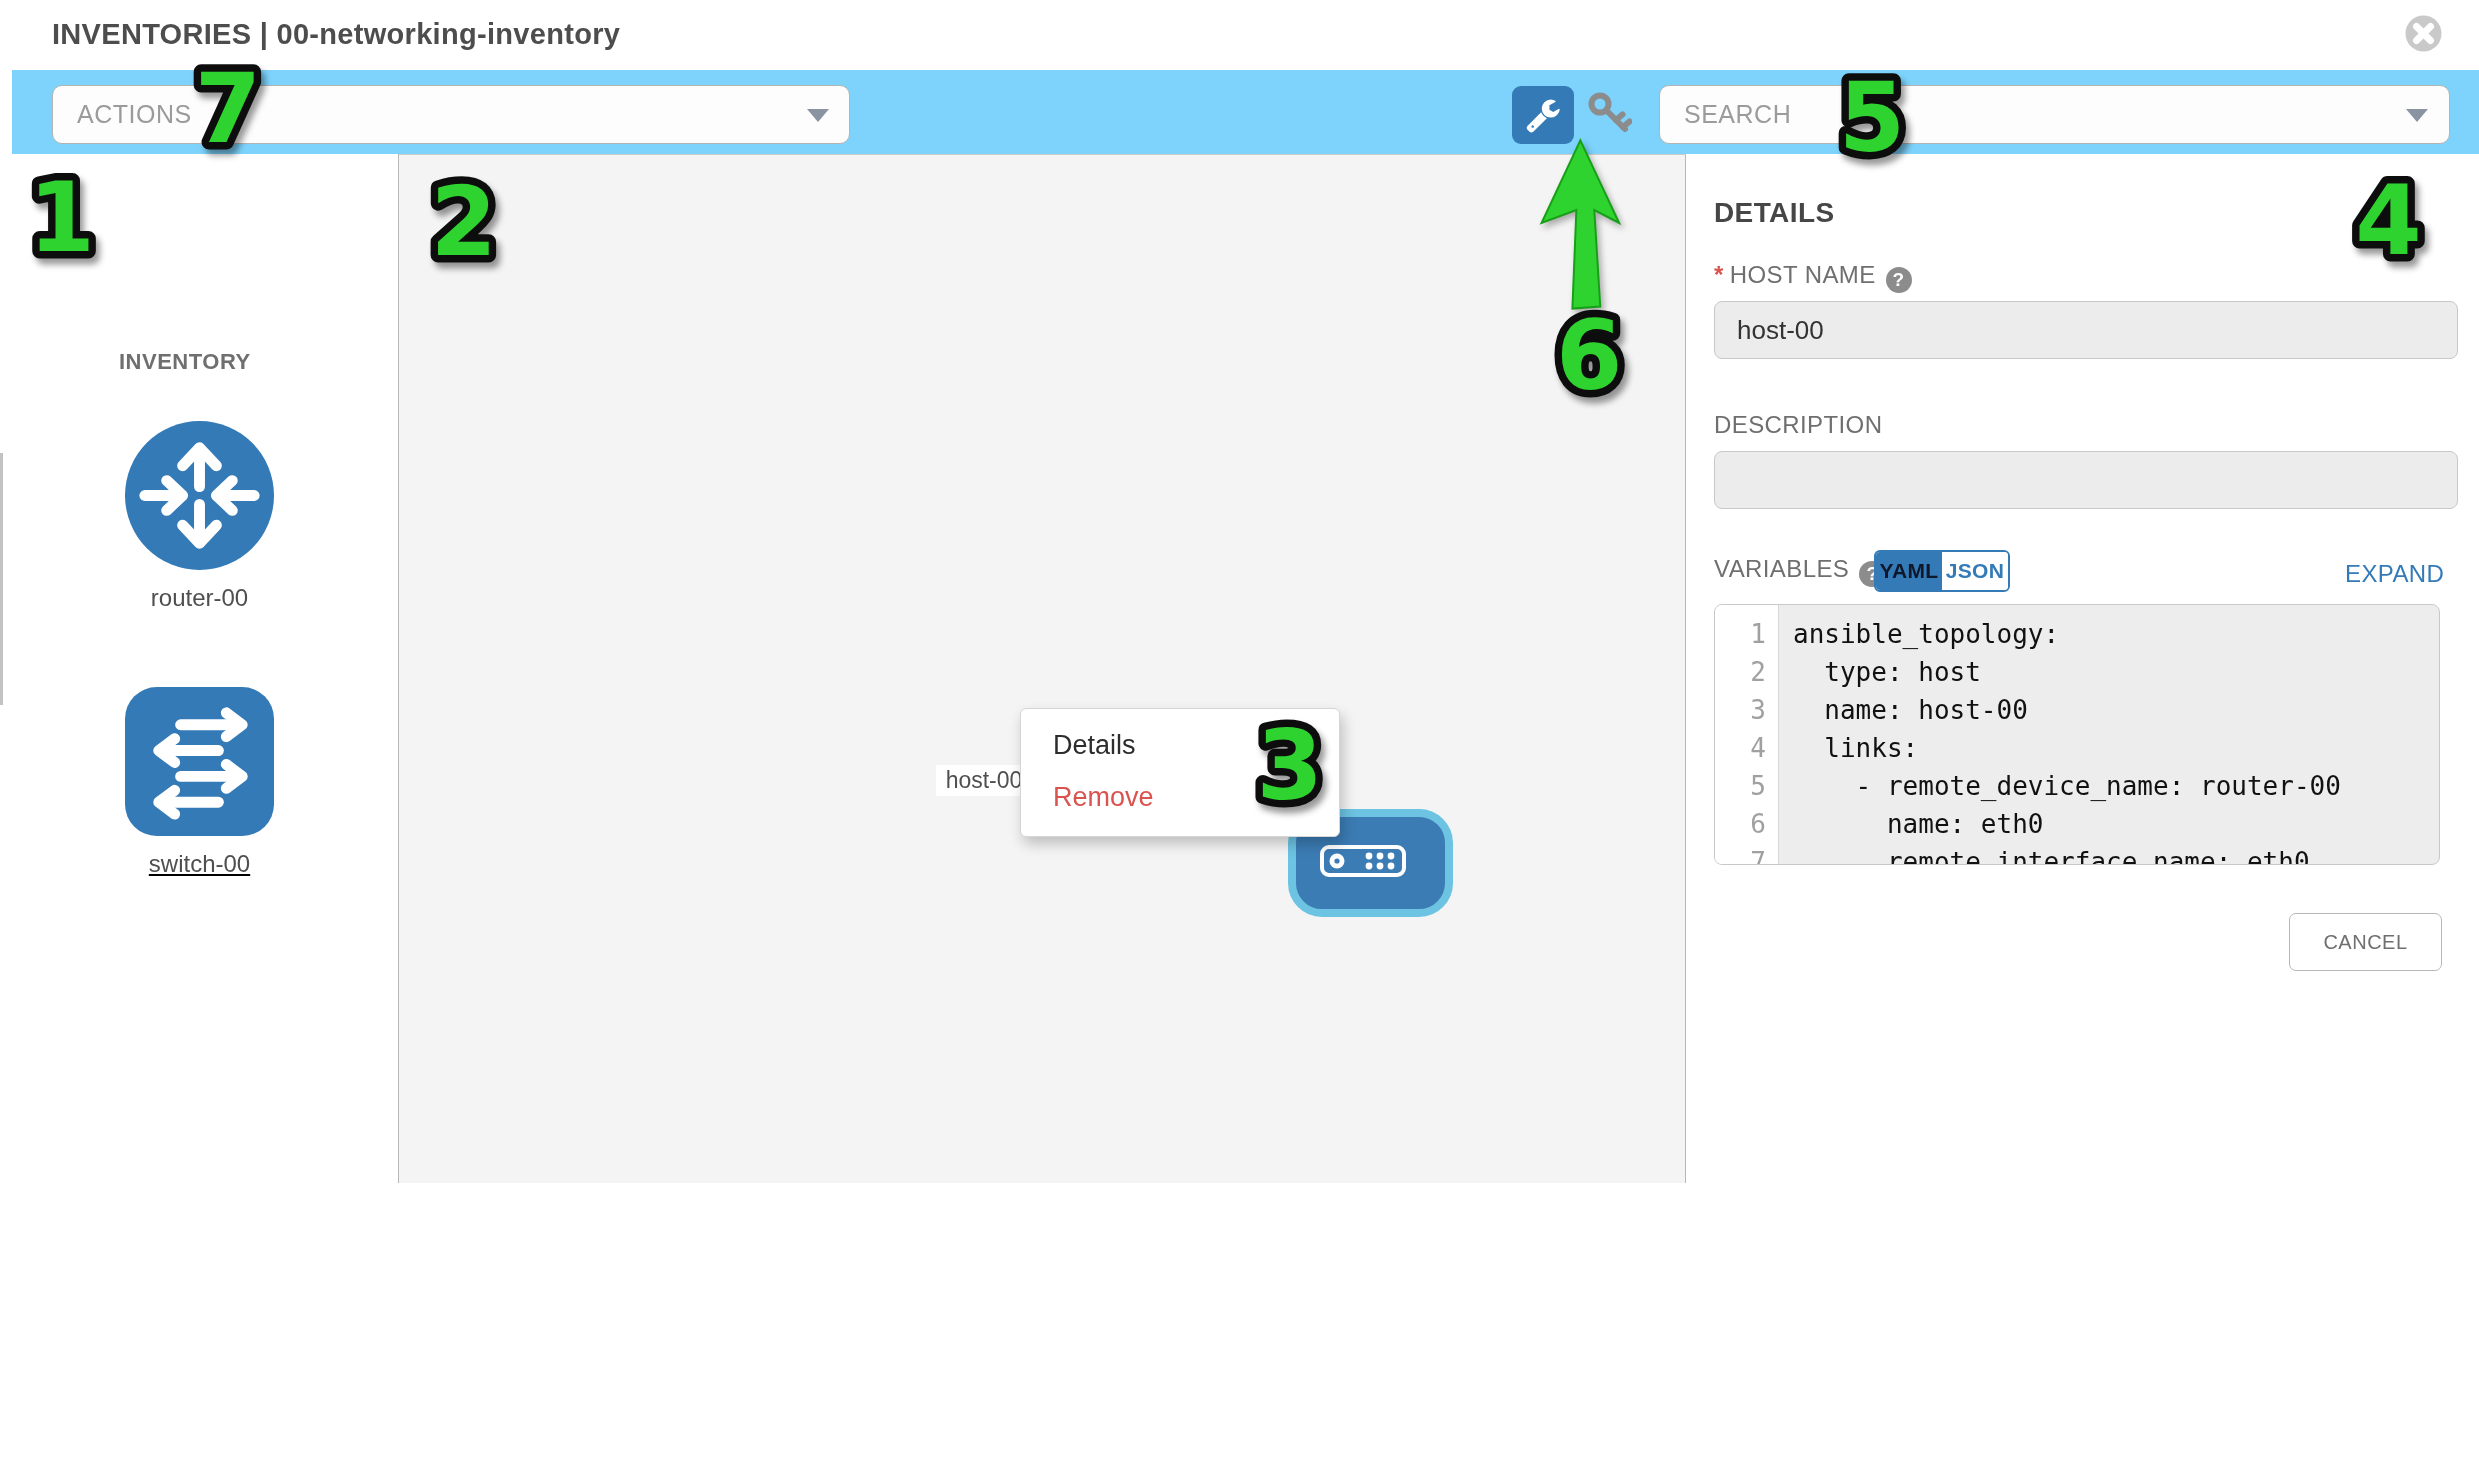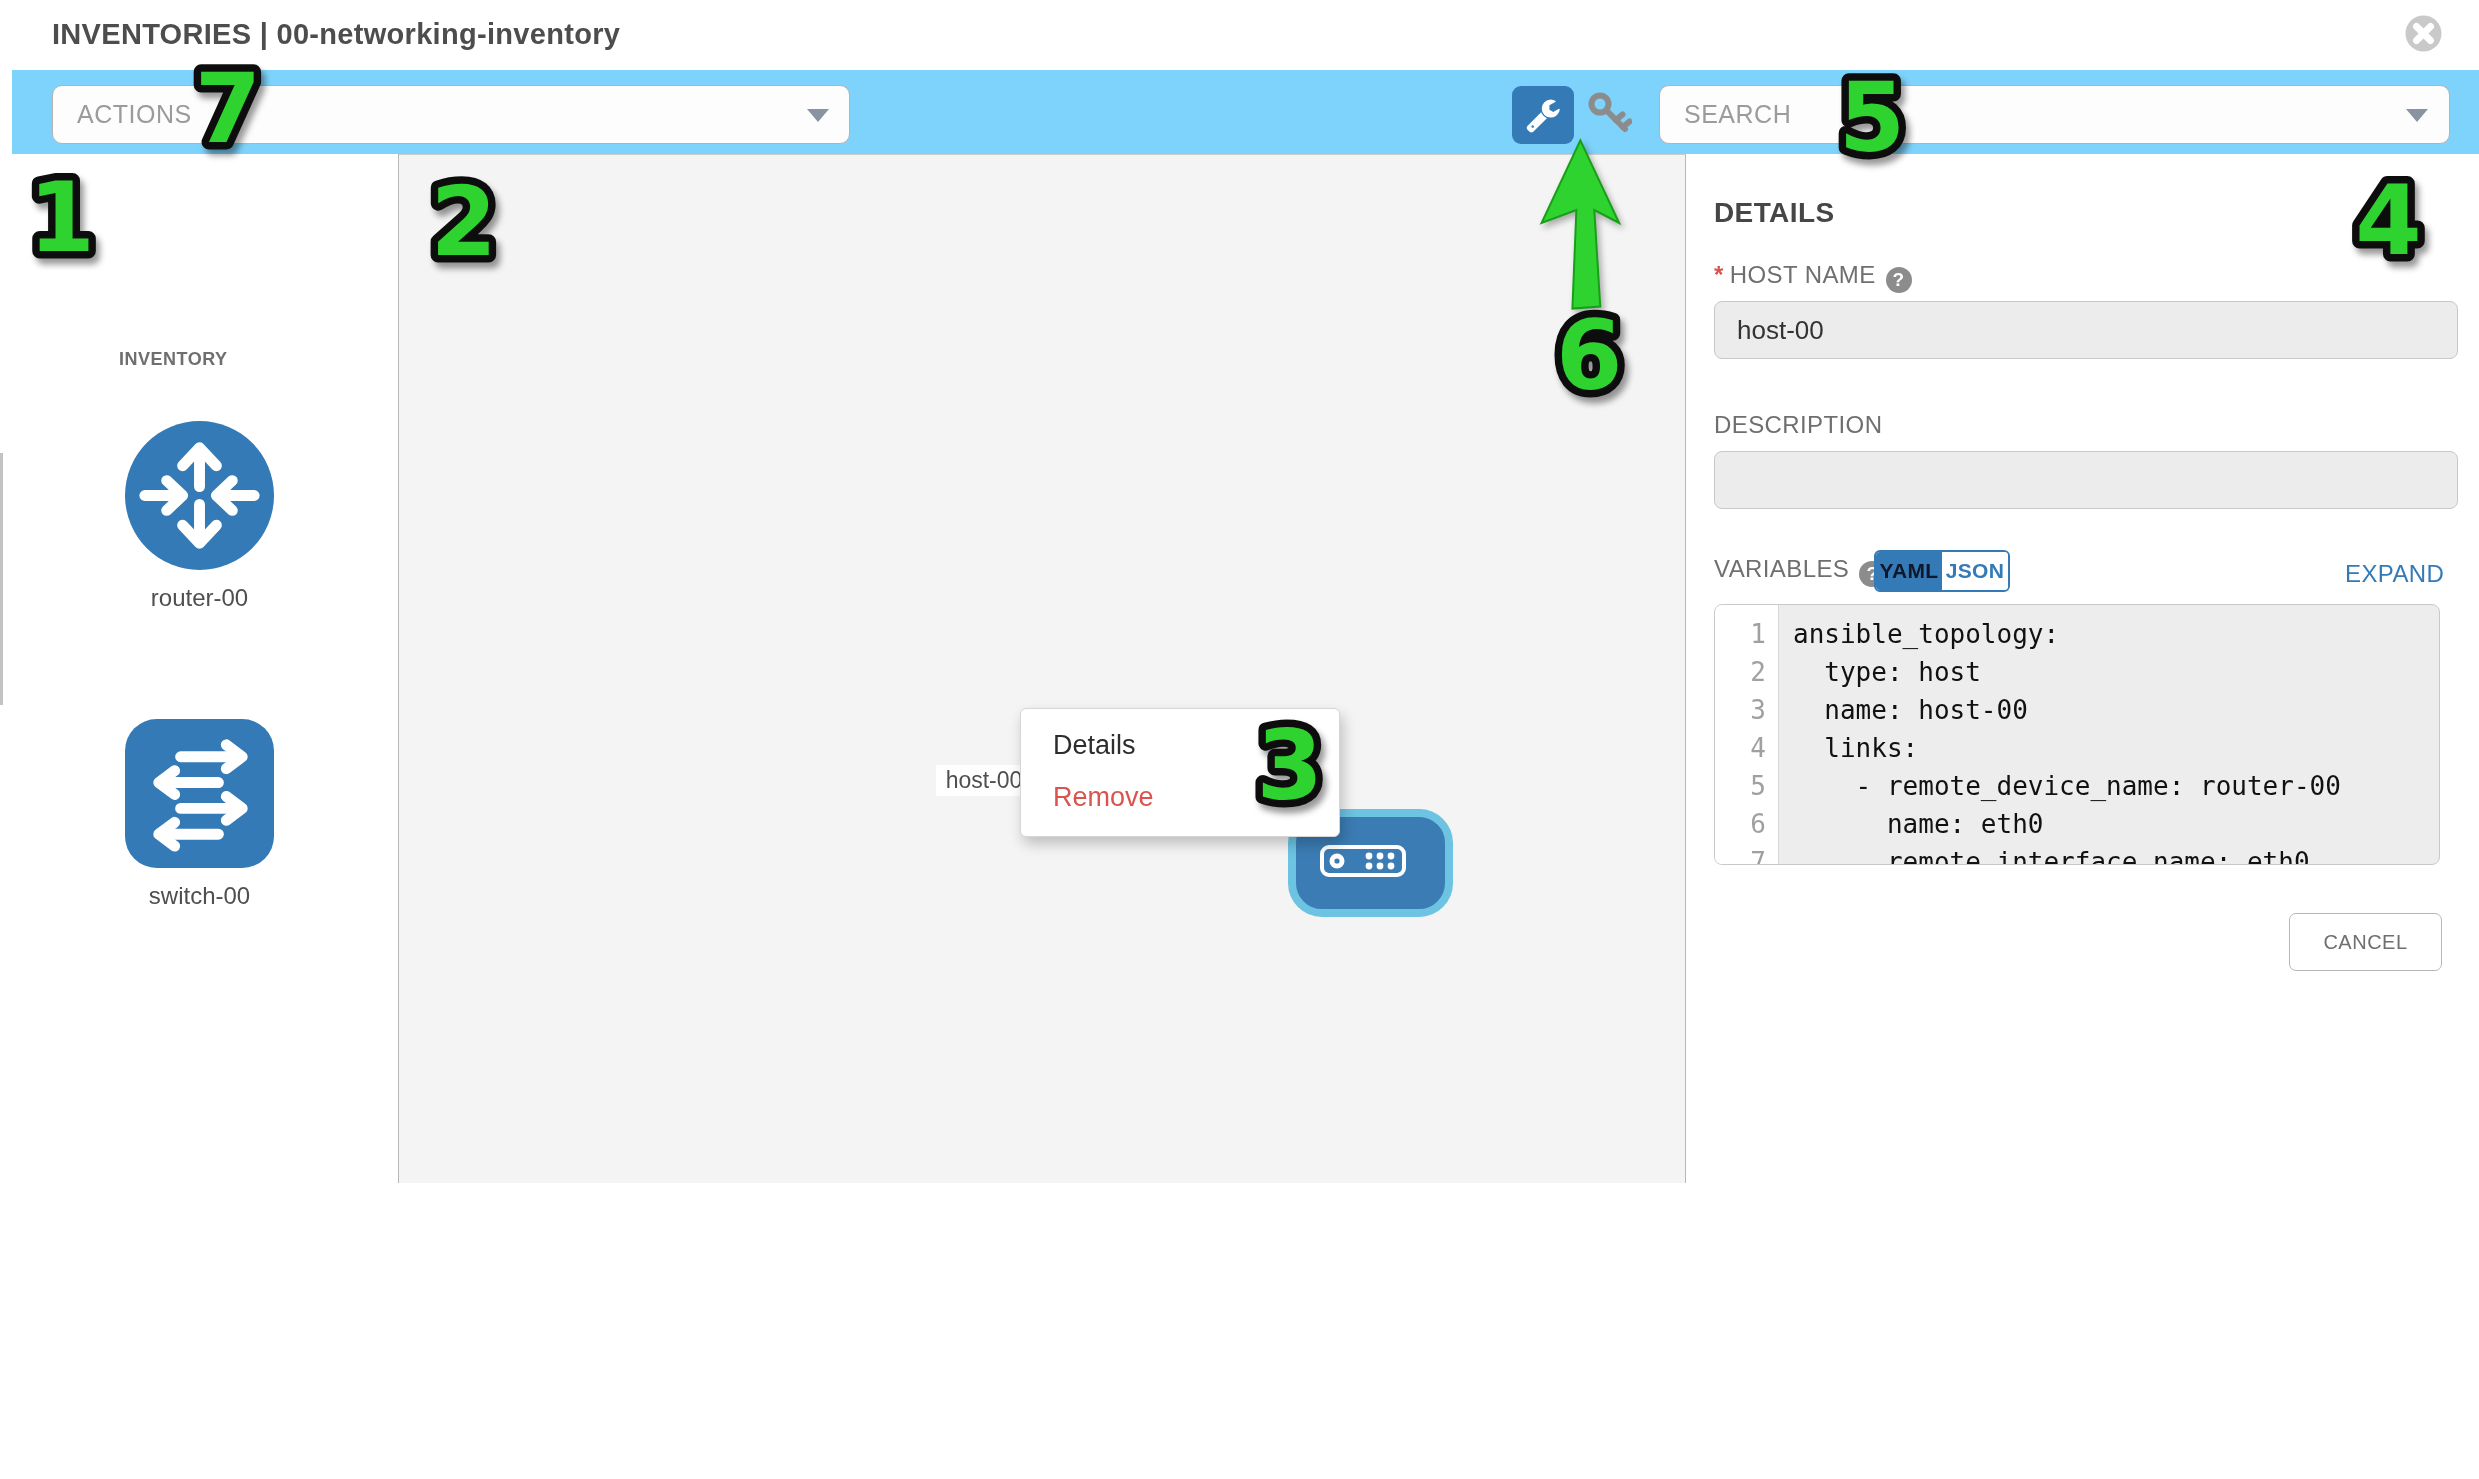--- a/index.html
+++ b/index.html
@@ -23,24 +23,24 @@
   .wrench-btn{position:absolute;left:1500px;top:16px;width:62px;height:58px;background:#337ab7;border-radius:9px;display:flex;align-items:center;justify-content:center;cursor:pointer;}
   .key-wrap{position:absolute;left:1576px;top:22px;width:44px;height:46px;cursor:pointer;}
 
   
   .sidebar{position:absolute;left:0;top:154px;width:398px;height:1325px;background:#fff;border-right:1px solid #b7b7b7;}
   .canvas{position:absolute;left:399px;top:154px;width:1286px;height:1325px;background:#f4f4f4;border-right:1px solid #b7b7b7;border-top:1px solid #cdcdcd;}
   .rightpanel{position:absolute;left:1686px;top:154px;width:794px;height:1325px;background:#fff;}
   .edge-bar{position:absolute;left:0;top:299px;width:3px;height:252px;background:#c3c3c3;}
 
   
-  .inv-title{position:absolute;left:119px;top:195px;font-size:18px;font-weight:700;color:#6f6f6f;letter-spacing:0.5px;}
+  .inv-title{position:absolute;left:119px;top:195px;font-size:22px;font-weight:700;color:#6f6f6f;letter-spacing:0.5px;}
   .palette-item{position:absolute;width:219px;text-align:center;cursor:pointer;}
   .pi-router{left:90px;top:267px;}
-  .pi-switch{left:90px;top:565px;}
+  .pi-switch{left:90px;top:533px;text-decoration:underline;}
   .pal-label{margin-top:10px;font-size:24px;color:#4f4f4f;}
 
   
   .host-node{position:absolute;left:889px;top:654px;width:149px;height:92px;background:#3b7cb4;border:8px solid #6cc3e2;border-radius:34px;cursor:pointer;z-index:10;}
   .host-label{position:absolute;left:537px;top:610px;min-width:84px;padding:2px 6px;background:#fff;font-size:23px;color:#4f4f4f;text-align:center;z-index:9;}
   .ctx-menu{position:absolute;left:621px;top:553px;width:320px;height:129px;background:#fff;border:1px solid #d6d6d6;border-radius:6px;box-shadow:3px 7px 14px rgba(0,0,0,.22);z-index:20;padding-top:10px;box-sizing:border-box;}
   .ctx-item{height:52px;line-height:52px;padding-left:32px;font-size:27px;cursor:pointer;}
   .ctx-details{color:#2d2d2d;}
   .ctx-remove{color:#d9534f;}
 

